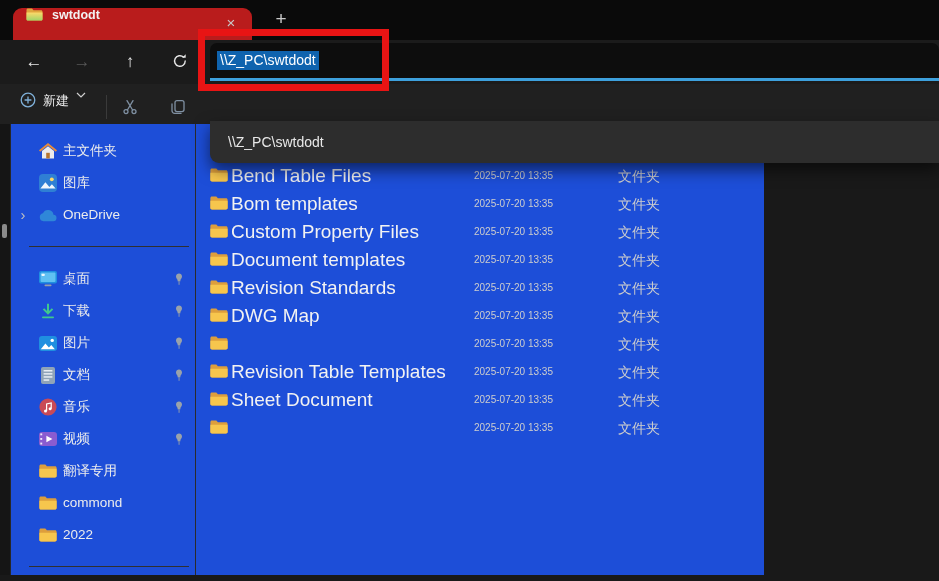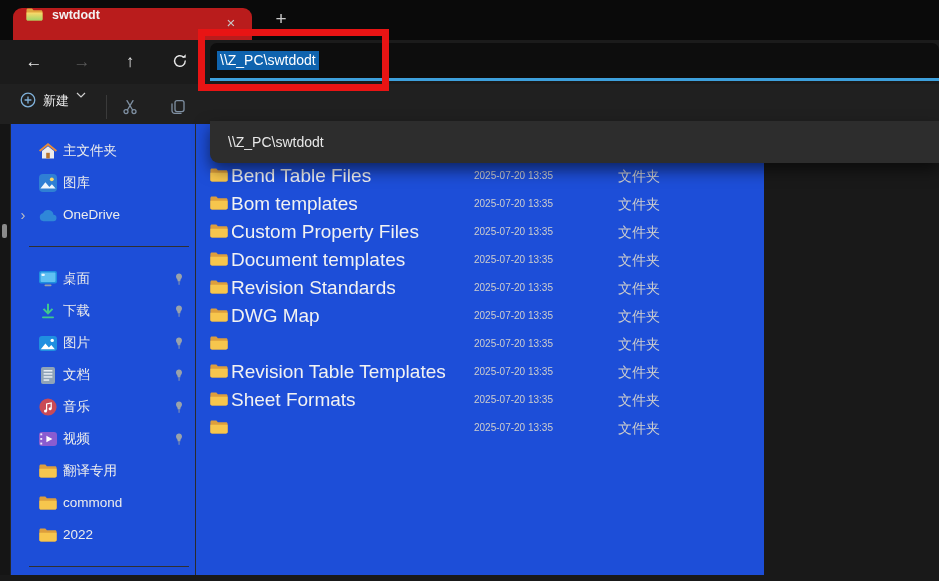--- a/index.html
+++ b/index.html
@@ -392,21 +392,21 @@
           <span class="fname">Revision Table Templates</span>
           <span class="fdate">2025-07-20 13:35</span>
           <span class="ftype">文件夹</span>
           <span class="fsize"></span>
         </div>
         <div class="frow">
           <span class="ficon"><svg width="18" height="14" viewBox="0 0 16 13">
               <path d="M0 2C0 1 .6.4 1.5.4h4L7 2.2h7.5c.9 0 1.5.6 1.5 1.5V11c0 .9-.6 1.6-1.5 1.6h-13C.6 12.6 0 12 0 11z" fill="#dd9e3c"></path>
               <path d="M0 4.4h16V11c0 .9-.6 1.6-1.5 1.6h-13C.6 12.6 0 12 0 11z" fill="#f7c64d"></path>
             </svg></span>
-          <span class="fname">Sheet Formats</span>
+          <span class="fname">Sheet Document</span>
           <span class="fdate">2025-07-20 13:35</span>
           <span class="ftype">文件夹</span>
           <span class="fsize"></span>
         </div>
         <div class="frow">
           <span class="ficon"><svg width="18" height="14" viewBox="0 0 16 13">
               <path d="M0 2C0 1 .6.4 1.5.4h4L7 2.2h7.5c.9 0 1.5.6 1.5 1.5V11c0 .9-.6 1.6-1.5 1.6h-13C.6 12.6 0 12 0 11z" fill="#dd9e3c"></path>
               <path d="M0 4.4h16V11c0 .9-.6 1.6-1.5 1.6h-13C.6 12.6 0 12 0 11z" fill="#f7c64d"></path>
             </svg></span>
           <span class="fdate">2025-07-20 13:35</span>

